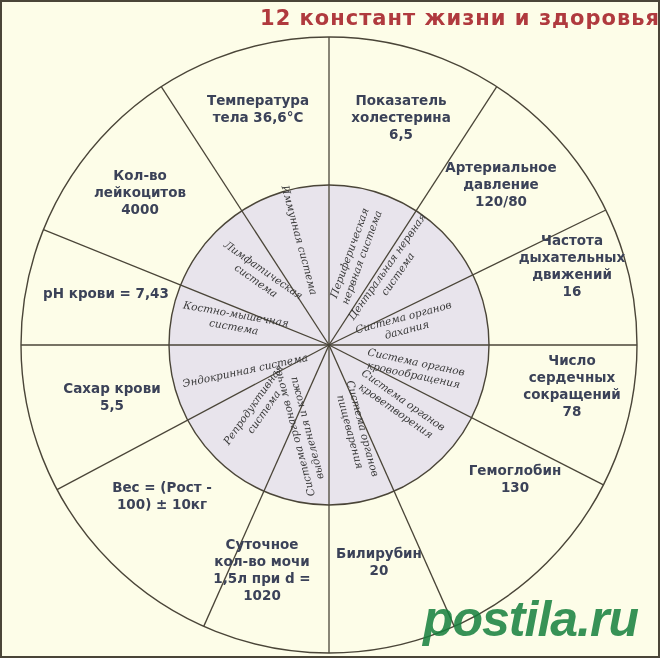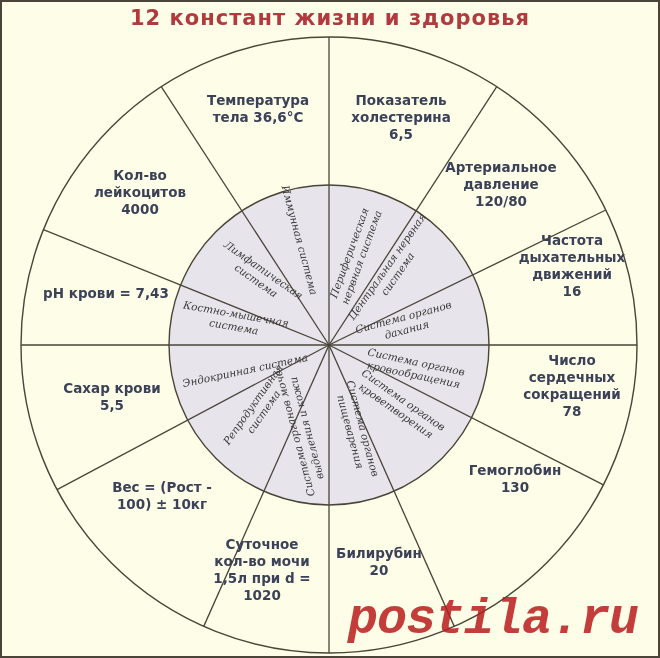--- a/index.html
+++ b/index.html
@@ -1,22 +1,22 @@
 <!DOCTYPE html>
 <html><head>
 <meta charset="utf-8">
 <style>
   html,body{margin:0;padding:0;}
   body{width:660px;height:658px;background:#fdfde8;position:relative;overflow:hidden;font-family:"DejaVu Sans","Liberation Sans",sans-serif;}
   .frame{position:absolute;left:0;top:0;width:656px;height:654px;border:2px solid #4a4538;border-right-width:2px;}
-  .title{position:absolute;left:0;top:6px;width:660px;text-align:center;font-size:21px;font-weight:bold;color:#b03a3e;letter-spacing:1px;font-family:"DejaVu Sans",sans-serif;}
+  .title{position:absolute;left:0;top:6px;width:660px;text-align:right;font-size:21px;font-weight:bold;color:#b03a3e;letter-spacing:1px;font-family:"DejaVu Sans",sans-serif;}
   svg{position:absolute;left:0;top:0;}
   .outer-label{font-family:"DejaVu Sans",sans-serif;font-weight:bold;font-size:13.5px;fill:#3b4258;}
   .inner-label{font-family:"DejaVu Serif","Liberation Serif",serif;font-style:italic;font-size:10.5px;fill:#3a3a3a;}
-  .watermark{position:absolute;right:22px;bottom:10px;font-family:Liberation Mono, monospace;font-style:italic;font-weight:bold;font-size:50px;color:#b91c1c;opacity:0.85;letter-spacing:-1px;}
+  .watermark{position:absolute;right:22px;bottom:10px;font-family:Liberation Sans, sans-serif;font-style:italic;font-weight:bold;font-size:50px;color:#15803d;opacity:0.85;letter-spacing:-1px;}
 </style>
 </head>
 <body>
 
 <div class="frame"></div>
 <div class="title">12 констант жизни и здоровья</div>
 
 <svg id="wheel" width="660" height="658" viewBox="0 0 660 658">
   <circle cx="329" cy="345" r="308" fill="#fdfde8" stroke="#4a4538" stroke-width="1.4"></circle>
   <circle cx="329" cy="345" r="160" fill="#e8e4ec" stroke="#4a4538" stroke-width="1.4"></circle>

